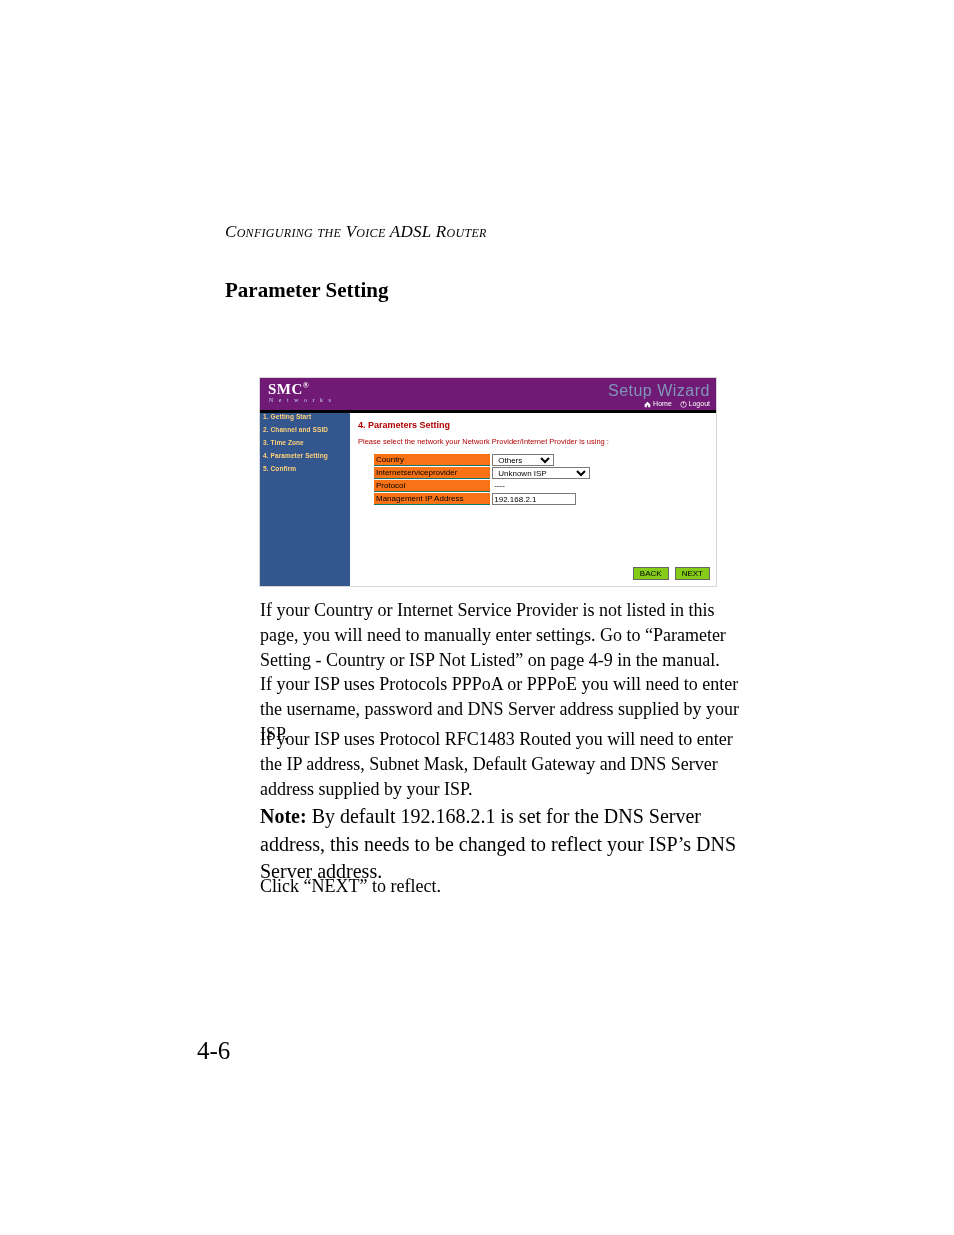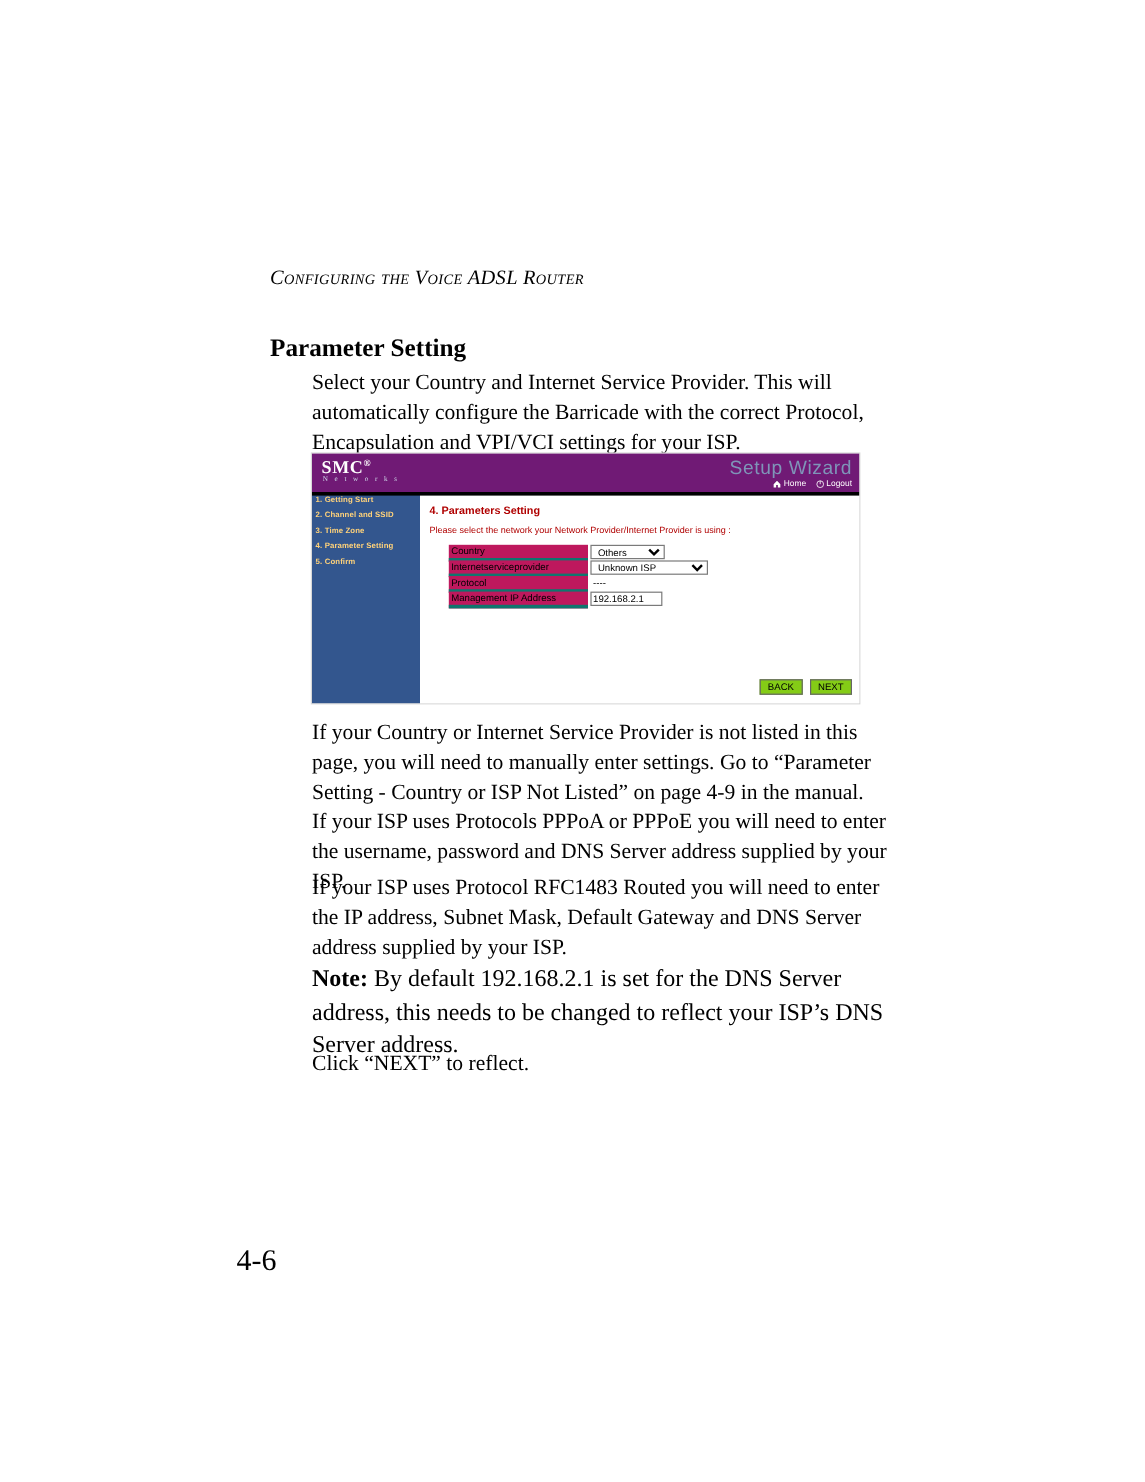--- a/index.html
+++ b/index.html
@@ -27,43 +27,42 @@
   .home-line .ico{display:inline-block;width:7px;height:7px;margin-right:2px;vertical-align:middle}
   .sidebar{position:absolute;left:0;top:32px;width:90px;bottom:0;background:#33568e}
   .side-strip{position:absolute;left:0;top:0;width:90px;height:3px;background:#000}
   .side-item{display:block;width:84px;padding:3px 3px;font-family:Arial,Helvetica,sans-serif;font-size:6.5px;font-weight:bold;color:#ffd27a;letter-spacing:.1px;white-space:nowrap;overflow:hidden}
   .content{position:absolute;left:90px;top:32px;right:0;bottom:0;background:#fff}
   .content .strip{position:absolute;left:0;top:0;right:0;height:3px;background:#000}
   .panel-title{position:absolute;left:8px;top:10px;font-family:Arial,Helvetica,sans-serif;font-size:9px;font-weight:bold;color:#b00000}
   .panel-sub{position:absolute;left:8px;top:27px;font-family:Arial,Helvetica,sans-serif;font-size:7.5px;color:#b00000}
   .form{position:absolute;left:24px;top:44px;font-family:Arial,Helvetica,sans-serif;font-size:8px;color:#000}
   .form-row{height:13px}
-  .form-row .lbl{display:inline-block;width:112px;background:#be185d;border-bottom:3px solid #0f766e;padding:1px 2px}
+  .form-row .lbl{display:inline-block;width:112px;background:#f97316;border-bottom:1px solid #0f766e;padding:1px 2px}
   .form-row .ctl{display:inline-block;vertical-align:top}
   select.mini,input.mini{font-family:Arial,Helvetica,sans-serif;font-size:8px;height:12px;border:1px solid #7a7a7a;background:#fff;padding:0 1px;box-sizing:border-box}
   select.mini{appearance:auto}
   .sel-narrow{width:62px}
   .sel-wide{width:98px}
-  .inp-ip{width:60px}
+  .inp-ip{width:84px}
   .static-val{display:inline-block;font-size:8px;padding:1px 2px}
   .btn-row{position:absolute;right:6px;bottom:6px}
   .btn{display:inline-block;font-family:Arial,Helvetica,sans-serif;font-size:8px;padding:1px 6px;border:1px solid #666;background:#84cc16;margin-left:2px;cursor:pointer}
 </style>
 </head>
 <body>
 
 <div class="page">
 
   <div class="running-head">
     <span class="sc">Configuring the Voice ADSL Router</span>
   </div>
 
   <div class="h2">Parameter Setting</div>
 
-  <div class="para p1">Select your Country and Internet Service Provider. This will automatically configure the Barricade with the correct Protocol, Encapsulation and VPI/VCI settings for your ISP.</div>
 
   <div class="shot">
     <div class="topbar">
       <div class="logo">
         <span>SMC</span><sup>®</sup>
       </div>
       <div class="logo-sub">N e t w o r k s</div>
       <div class="wizard-title">Setup Wizard</div>
       <div class="home-line">
         <span class="ico">

